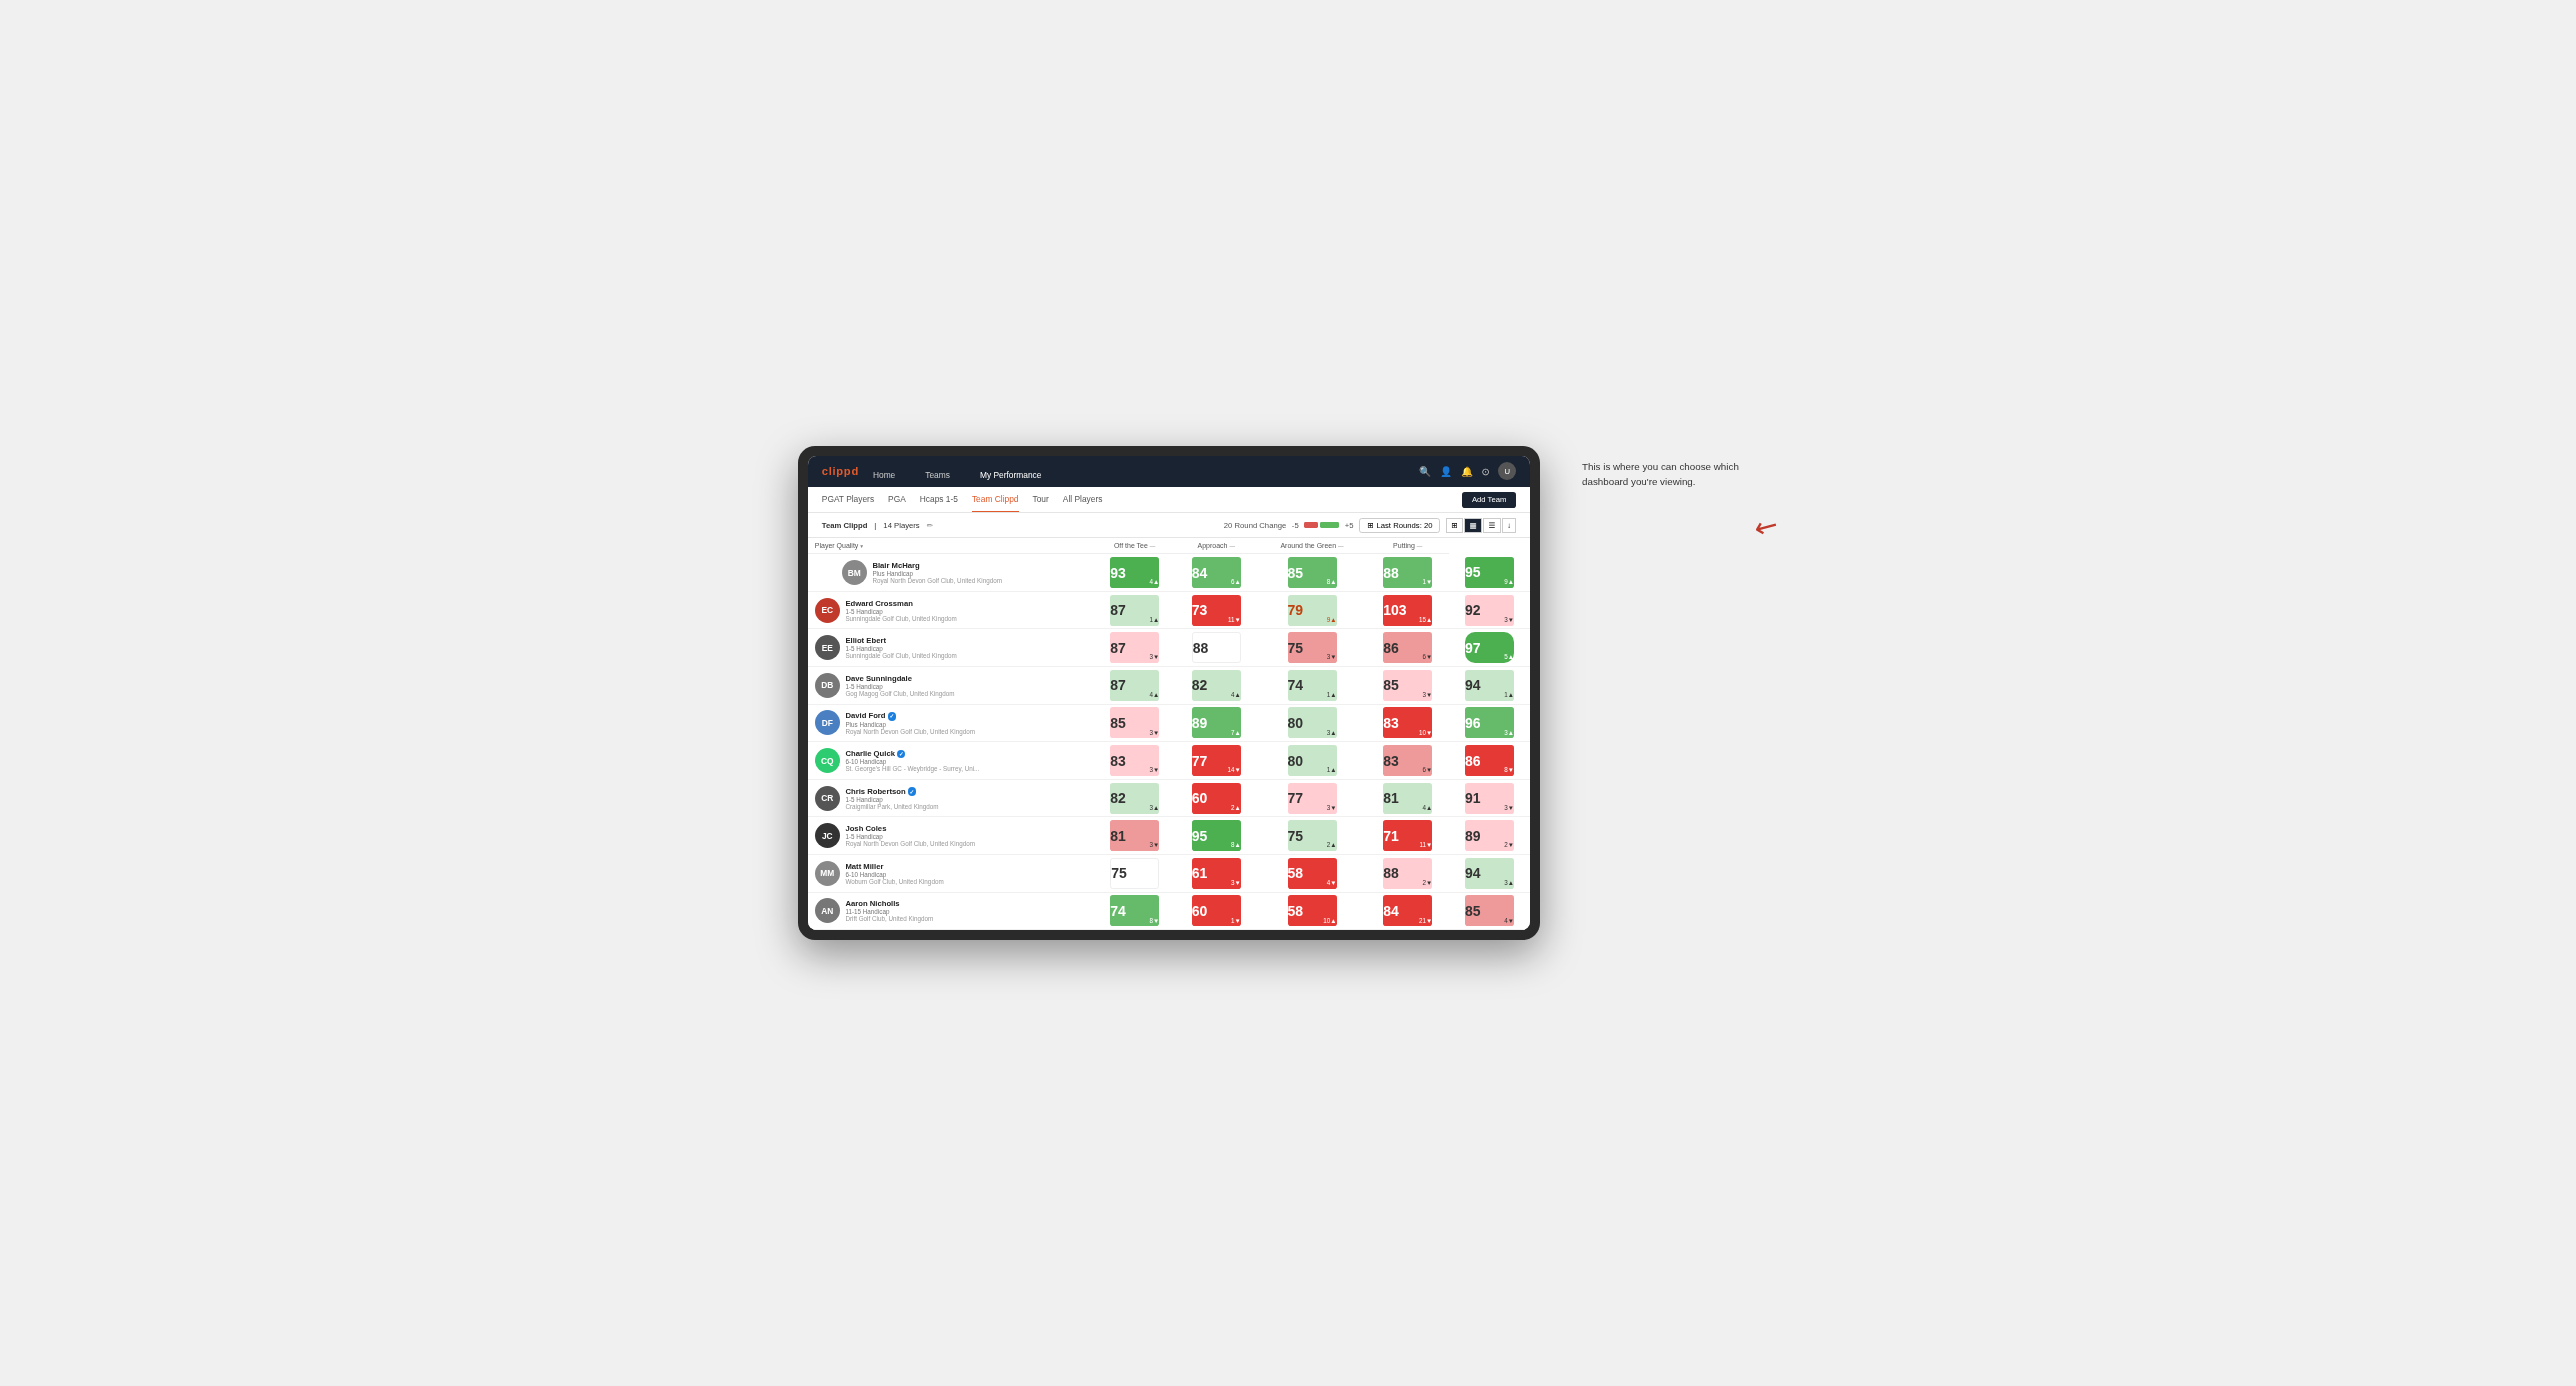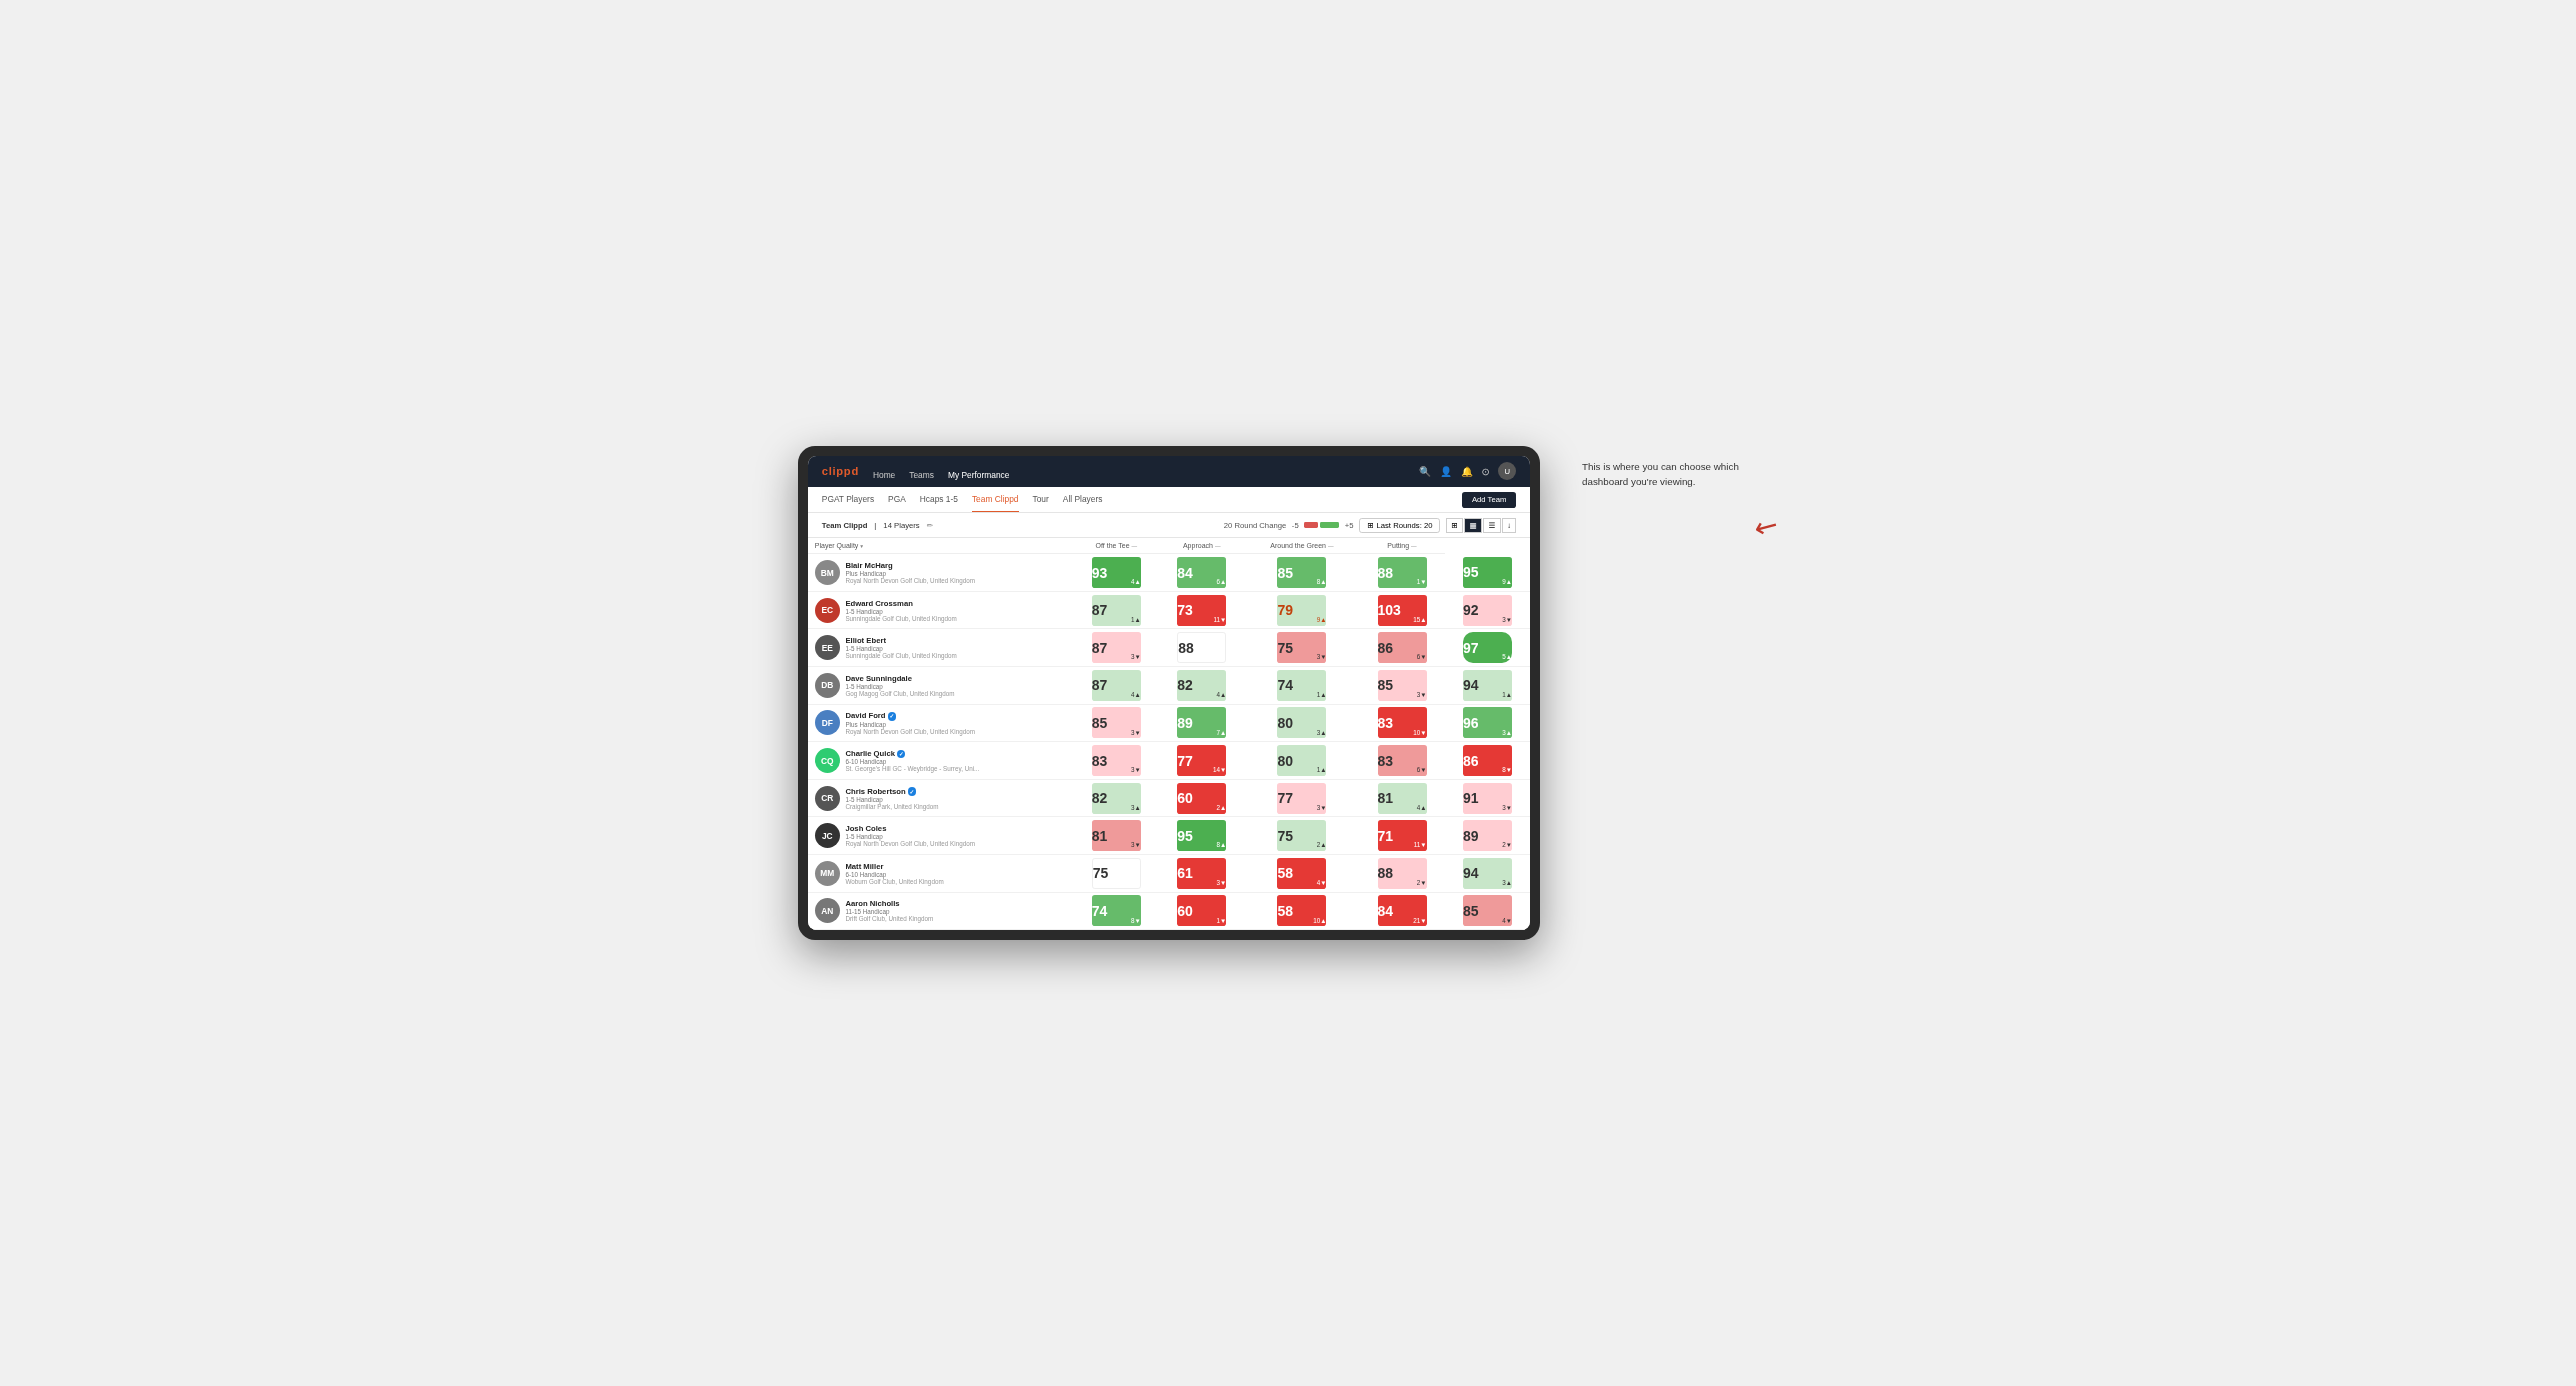--- a/index.html
+++ b/index.html
@@ -49,21 +49,21 @@
 
     .logo {
       color: #e05a2b;
       font-weight: 700;
       font-size: 11.2px;
       letter-spacing: 0.7px;
     }
 
     .nav-links {
       display: flex;
-      gap: 14px;
+      gap: 30px;
       flex: 1;
       margin-top: 8px;
     }
 
     .nav-link {
       color: #ccc;
       font-size: 8.4px;
       text-decoration: none;
       padding: 2.8px 0;
     }
@@ -447,21 +447,21 @@
               </th>
               <th>
                 Putting <span class="sort-arrow">—</span>
               </th>
             </tr>
           </thead>
           <tbody id="table-body">
           <tr>
                 <td>
                   <div class="player-cell">
-                    <div class="player-avatar" style="background: rgb(136, 136, 136);">BM</div>
+                    <div class="player-avatar" style="background: rgb(136, 136, 136); margin-left: 27px;">BM</div>
                     <div class="player-info">
                       <div class="name">Blair McHarg</div>
                       <div class="handicap">Plus Handicap</div>
                       <div class="club">Royal North Devon Golf Club, United Kingdom</div>
                     </div>
                   </div>
                 </td>
                 <td class="score-cell"><div class="score-box" style="background: rgb(76, 175, 80); color: rgb(255, 255, 255);">
                     <span class="score-main">93</span>
                     <span class="score-change">4▲</span>

